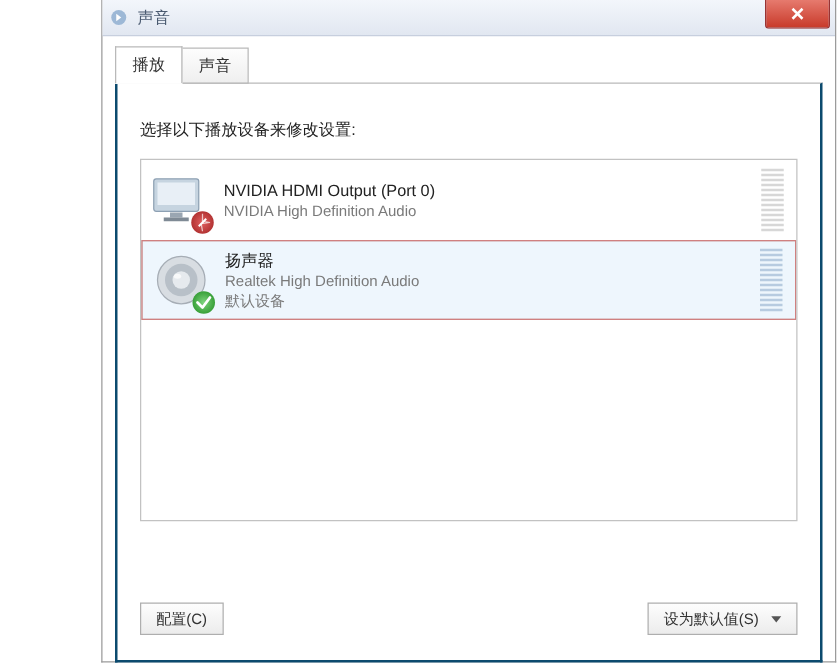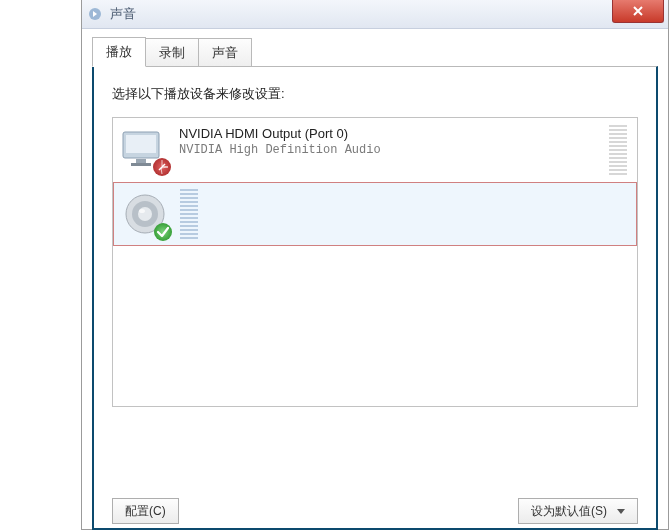--- a/index.html
+++ b/index.html
@@ -89,38 +89,38 @@
     z-index: 3;
     text-align: right;
   }
   .panel {
     border: 2px solid #0c4a6e;
     border-top: 1px solid #b9b9b9;
     margin-top: -1px;
     height: 464px;
     position: relative;
     background: #fff;
-    padding: 18px 18px 12px 18px;
+    padding: 28px 18px 12px 18px;
     box-sizing: border-box;
   }
   .instruction {
     font-size: 13px;
     color: #222;
     margin-bottom: 14px;
   }
   .device-list {
     border: 1px solid #c2c2c2;
     background: #fff;
     height: 290px;
     box-sizing: border-box;
     overflow: hidden;
   }
   .device-item {
     display: flex;
-    align-items: flex-start;
+    align-items: center;
     padding: 6px 6px;
     position: relative;
     height: 64px;
     box-sizing: border-box;
   }
   .device-item.selected {
     background: #eef6fd;
     border: 1px solid #c4a6a6;
   }
   .device-item.red-outline {
@@ -140,21 +140,20 @@
   }
   .device-title {
     font-size: 13px;
     color: #222;
     line-height: 16px;
   }
   .device-sub {
     font-size: 12px;
     color: #7a7a7a;
     line-height: 16px;
-    font-family: Liberation Mono, monospace;
   }
   .device-status {
     font-size: 12px;
     color: #7a7a7a;
     line-height: 16px;
   }
   .level-meter {
     width: 18px;
     height: 50px;
     align-self: center;
@@ -165,21 +164,21 @@
   }
   .level-meter .bar {
     height: 2.2px;
     background: #b7cbe0;
   }
   .dim .level-meter .bar {
     background: #d7d7d7;
   }
   .bottom-buttons {
     position: absolute;
-    bottom: 4px;
+    bottom: 20px;
     left: 18px;
     right: 18px;
     display: flex;
     align-items: center;
     justify-content: space-between;
   }
   .btn {
     border: 1px solid #aeaeae;
     background: linear-gradient(#fdfdfd, #ececec);
     padding: 5px 12px;
@@ -225,21 +224,20 @@
     <div class="close-btn">
       <svg width="12" height="12" viewBox="0 0 12 12">
         <path d="M2 2 L10 10 M10 2 L2 10" stroke="#fff" stroke-width="2"></path>
       </svg>
     </div>
   </div>
 
   <div class="client">
     <div class="tabs">
       <div class="tab active">播放</div>
-      <div class="tab">录制</div>
       <div class="tab">声音</div>
     </div>
 
     <div class="panel">
       <div class="instruction">选择以下播放设备来修改设置:</div>
 
       <div class="device-list">
 
         <div class="device-item dim">
           <div class="device-icon">
@@ -284,20 +282,25 @@
               <ellipse cx="25" cy="25" rx="13" ry="13" fill="#b8c0c8"></ellipse>
               <ellipse cx="25" cy="25" rx="7" ry="7" fill="#e6eaee"></ellipse>
               <ellipse cx="22" cy="22" rx="3" ry="2" fill="#fff" opacity="0.7"></ellipse>
             </svg>
             <div class="overlay-badge" style="right:-2px;background:radial-gradient(#7ed47e,#1b8a1b);">
               <svg width="18" height="18" viewBox="0 0 18 18">
                   <path d="M4 9 L8 13 L14 5" stroke="#fff" stroke-width="2.2" fill="none" stroke-linecap="round" stroke-linejoin="round"></path>
                 </svg>
             </div>
           </div>
+          <div class="device-text">
+            <div class="device-title">扬声器</div>
+            <div class="device-sub">Realtek High Definition Audio</div>
+            <div class="device-status">默认设备</div>
+          </div>
           <div class="level-meter">
             <div class="bar"></div>
               <div class="bar"></div>
               <div class="bar"></div>
               <div class="bar"></div>
               <div class="bar"></div>
             <div class="bar"></div>
               <div class="bar"></div>
               <div class="bar"></div>
               <div class="bar"></div>

